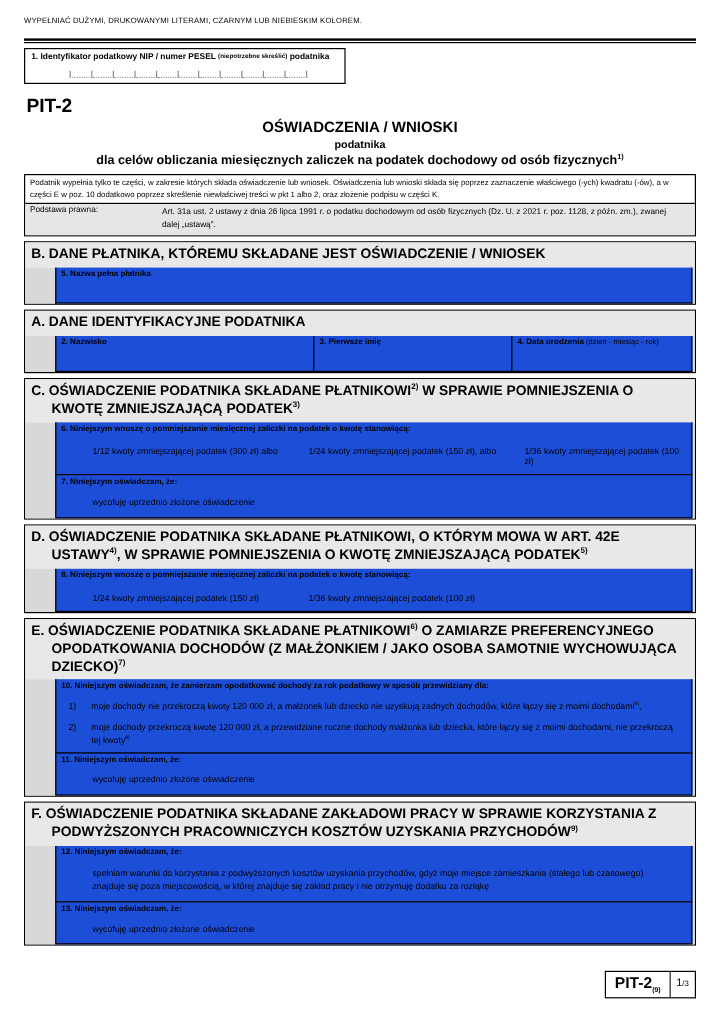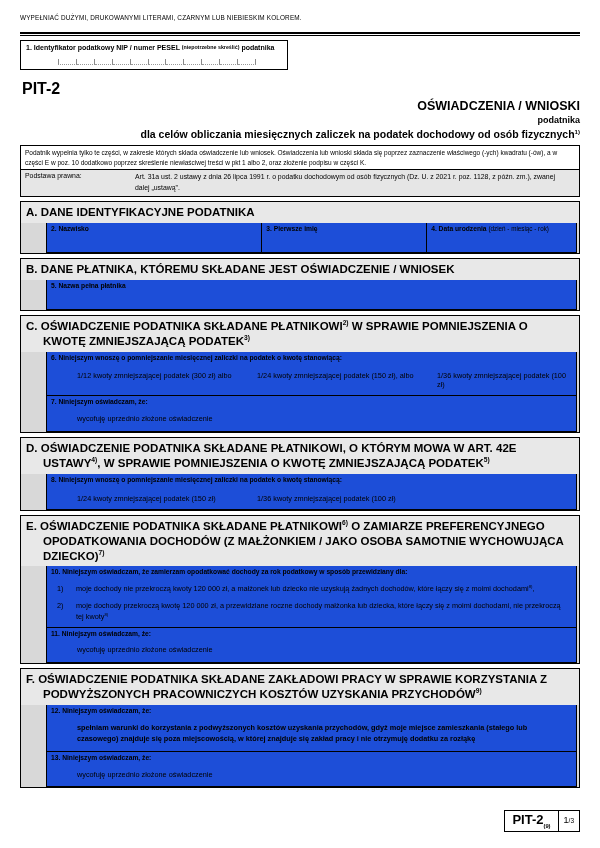--- a/index.html
+++ b/index.html
@@ -10,21 +10,21 @@
   .page{position:absolute;inset:0;padding:14px 20px 0 20px;box-sizing:border-box;}
   .top-note{font-size:6.4px;letter-spacing:.15px;margin-bottom:11px;}
   .top-rule{height:4px;border-top:2.5px solid #000;border-bottom:1px solid #000;box-sizing:border-box;margin-bottom:4px;}
   .id-box{width:268px;border:1.6px solid #000;padding:3px 5px 3px 5px;box-sizing:border-box;background:#fff;}
   .id-label{font-size:7px;font-weight:bold;line-height:1.2;}
   .id-label .tiny{font-size:5.3px;font-weight:bold;position:relative;top:-1.5px;}
   .digit-guide{display:flex;width:198px;margin:7px 0 1px 32px;}
   .digit-cell{flex:1;height:5px;border-bottom:1.2px dotted #999;border-right:1px solid #8a8a8a;}
   .digit-cell:first-child{border-left:1px solid #8a8a8a;}
   .form-code{font-size:16px;font-weight:bold;margin:10px 0 0 2px;}
-  .title-block{text-align:right;margin-top:1px;}
+  .title-block{text-align:center;margin-top:1px;}
   .main-title{font-size:12.5px;font-weight:bold;}
   .sub-title{font-size:9px;font-weight:bold;margin-top:2px;}
   .purpose{font-size:10.5px;font-weight:bold;margin-top:3px;}
   sup{font-size:58%;line-height:0;}
   .notice-box{border:1px solid #000;margin-top:5px;}
   .notice-text{font-size:6.5px;line-height:1.45;padding:2px 4px;}
   .legal-row{border-top:1px solid #000;background:var(--legal-row-bg,#e6e6e6);display:flex;font-size:6.9px;padding:2px 4px 3px 4px;}
   .legal-label{width:110px;flex:none;}
   .legal-text{flex:1;line-height:1.5;padding-right:6px;}
   .section{border:1.8px solid #000;margin-top:4px;}
@@ -94,44 +94,44 @@
   <div class="notice-box">
     <div class="notice-text">Podatnik wypełnia tylko te części, w zakresie których składa oświadczenie lub wniosek. Oświadczenia lub wnioski składa się poprzez zaznaczenie właściwego (-ych) kwadratu (-ów), a w części E w poz. 10 dodatkowo poprzez skreślenie niewłaściwej treści w pkt 1 albo 2, oraz złożenie podpisu w części K.</div>
     <div class="legal-row">
       <div class="legal-label">Podstawa prawna:</div>
       <div class="legal-text">Art. 31a ust. 2 ustawy z dnia 26 lipca 1991 r. o podatku dochodowym od osób fizycznych (Dz. U. z 2021 r. poz. 1128, z późn. zm.), zwanej dalej „ustawą”.</div>
     </div>
   </div>
 
   <div class="section">
     <div class="sec-head">
+      <span class="hang">B. DANE PŁATNIKA, KTÓREMU SKŁADANE JEST OŚWIADCZENIE / WNIOSEK</span>
+    </div>
+    <div class="sec-body">
+      <div class="fbox first h30">
+        <div class="flabel">5. Nazwa pełna płatnika</div>
+      </div>
+    </div>
+  </div>
+
+  <div class="section">
+    <div class="sec-head">
       <span class="hang">A. DANE IDENTYFIKACYJNE PODATNIKA</span>
     </div>
     <div class="sec-body">
       <div class="row">
         <div class="fbox h30" style="flex:2.05;">
           <div class="flabel">2. Nazwisko</div>
         </div>
         <div class="fbox h30" style="flex:1.55;">
           <div class="flabel">3. Pierwsze imię</div>
         </div>
         <div class="fbox h30" style="flex:1.4;">
           <div class="flabel"><span>4. Data urodzenia</span> <span class="hint">(dzień - miesiąc - rok)</span></div>
         </div>
-      </div>
-    </div>
-  </div>
-
-  <div class="section">
-    <div class="sec-head">
-      <span class="hang">B. DANE PŁATNIKA, KTÓREMU SKŁADANE JEST OŚWIADCZENIE / WNIOSEK</span>
-    </div>
-    <div class="sec-body">
-      <div class="fbox first h30">
-        <div class="flabel">5. Nazwa pełna płatnika</div>
       </div>
     </div>
   </div>
 
   <div class="section">
     <div class="sec-head">
       <span class="hang"><span>C. OŚWIADCZENIE PODATNIKA SKŁADANE PŁATNIKOWI</span><sup>2)</sup><span> W SPRAWIE POMNIEJSZENIA O KWOTĘ ZMNIEJSZAJĄCĄ PODATEK</span><sup>3)</sup></span>
     </div>
     <div class="sec-body">
       <div class="fbox first">
@@ -187,21 +187,21 @@
     </div>
   </div>
 
   <div class="section">
     <div class="sec-head">
       <span class="hang"><span>F. OŚWIADCZENIE PODATNIKA SKŁADANE ZAKŁADOWI PRACY W SPRAWIE KORZYSTANIA Z PODWYŻSZONYCH PRACOWNICZYCH KOSZTÓW UZYSKANIA PRZYCHODÓW</span><sup>9)</sup></span>
     </div>
     <div class="sec-body">
       <div class="fbox first">
         <div class="flabel">12. Niniejszym oświadczam, że:</div>
-        <div class="ftext" style="margin-right:8px;font-weight:bold;">spełniam warunki do korzystania z podwyższonych kosztów uzyskania przychodów, gdyż moje miejsce zamieszkania (stałego lub czasowego) znajduje się poza miejscowością, w której znajduje się zakład pracy i nie otrzymuję dodatku za rozłąkę</div>
+        <div class="ftext" style="margin-right:8px;">spełniam warunki do korzystania z podwyższonych kosztów uzyskania przychodów, gdyż moje miejsce zamieszkania (stałego lub czasowego) znajduje się poza miejscowością, w której znajduje się zakład pracy i nie otrzymuję dodatku za rozłąkę</div>
       </div>
       <div class="fbox">
         <div class="flabel">13. Niniejszym oświadczam, że:</div>
         <div class="ftext">wycofuję uprzednio złożone oświadczenie</div>
       </div>
     </div>
   </div>
 
   <div class="footer">
     <div class="f-code"><span>PIT-2</span><span class="ver">(9)</span></div>

